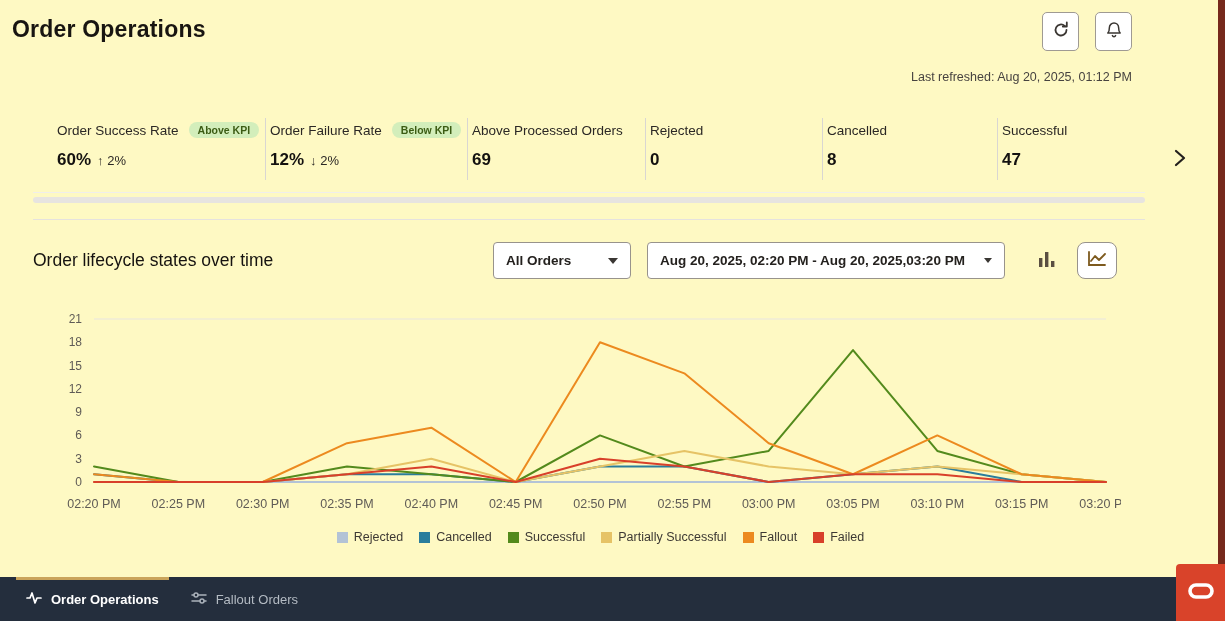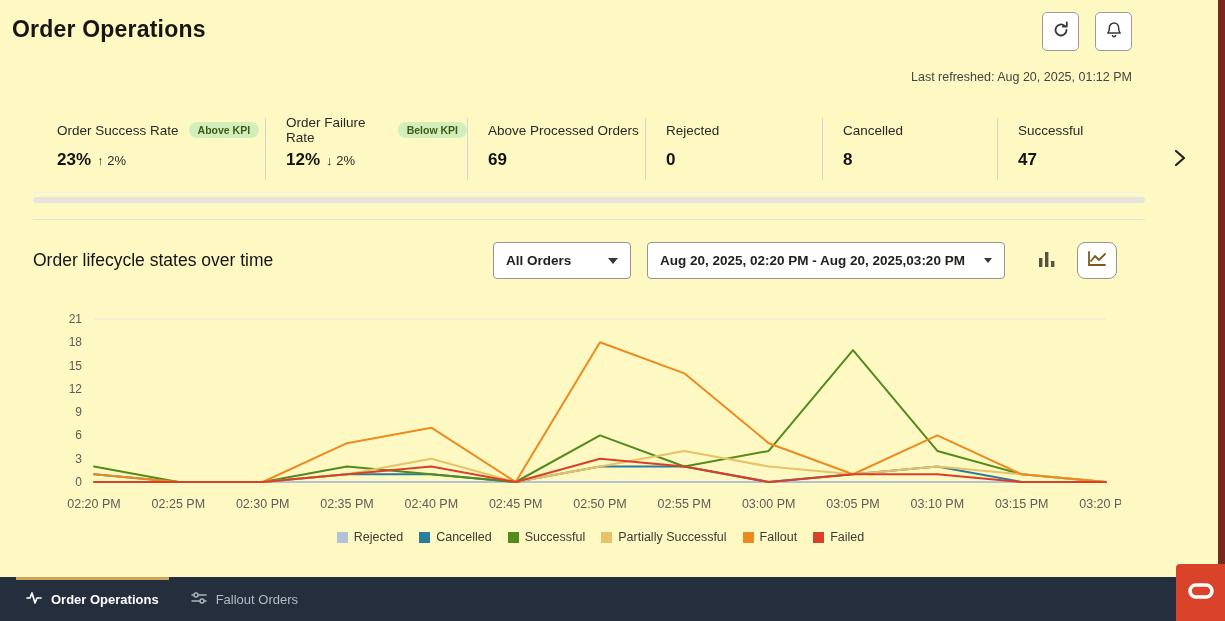--- a/index.html
+++ b/index.html
@@ -9,21 +9,21 @@
   
   .page-title { position:absolute; left:12px; top:16px; font-size:23px; font-weight:700; letter-spacing:.2px; color:#181511; }
   .header-actions { position:absolute; right:93px; top:12px; display:flex; gap:16px; }
   .icon-btn { width:37px; height:39px; background:#fff; border:1px solid #9f9a93; border-radius:5px; display:flex; align-items:center; justify-content:center; cursor:pointer; }
   .last-refreshed { position:absolute; right:93px; top:70px; font-size:12.5px; color:#474340; }
 
   
   .kpi-section { position:relative; margin:118px 72px 0 57px; height:62px; }
   .kpi-row { display:flex; height:100%; }
   .kpi { padding-top:2px; }
-  .kpi + .kpi { border-left:1px solid #d9d6d2; padding-left:20px; }
+  .kpi + .kpi { border-left:1px solid #d9d6d2; padding-left:4px; }
   .kpi-top { display:flex; align-items:center; gap:10px; height:20px; }
   .kpi-label { font-size:13.5px; color:#2b2825; }
   .kpi-badge { background:#d3eebb; color:#3c5c14; font-size:10.5px; font-weight:700; padding:2px 9px; border-radius:10px; white-space:nowrap; }
   .kpi-value-row { margin-top:10px; display:flex; align-items:baseline; gap:6px; }
   .kpi-value { font-size:17px; font-weight:700; color:#141210; }
   .kpi-delta { font-size:13px; color:#2b2825; }
   .kpi-chevron { position:absolute; right:-42px; top:26px; width:30px; height:30px; border:none; background:transparent; cursor:pointer; display:flex; align-items:center; justify-content:center; }
 
   .kpi-hairline { margin:12px 80px 0 33px; border-top:1px solid #f0eeeb; }
   .kpi-scrollbar { margin:4px 80px 0 33px; height:6px; border-radius:3px; background:#e7e4e0; cursor:pointer; }
@@ -86,21 +86,21 @@
   <div class="last-refreshed">Last refreshed: Aug 20, 2025, 01:12 PM</div>
 
   <div class="kpi-section">
     <div class="kpi-row">
       <div class="kpi" style="width:208px">
         <div class="kpi-top">
           <span class="kpi-label">Order Success Rate</span>
           <span class="kpi-badge">Above KPI</span>
         </div>
         <div class="kpi-value-row">
-          <span class="kpi-value">23%</span>
+          <span class="kpi-value">60%</span>
           <span class="kpi-delta"><span>↑</span> <span>2%</span></span>
         </div>
       </div>
       <div class="kpi" style="width:202px">
         <div class="kpi-top">
           <span class="kpi-label">Order Failure Rate</span>
           <span class="kpi-badge">Below KPI</span>
         </div>
         <div class="kpi-value-row">
           <span class="kpi-value">12%</span>

